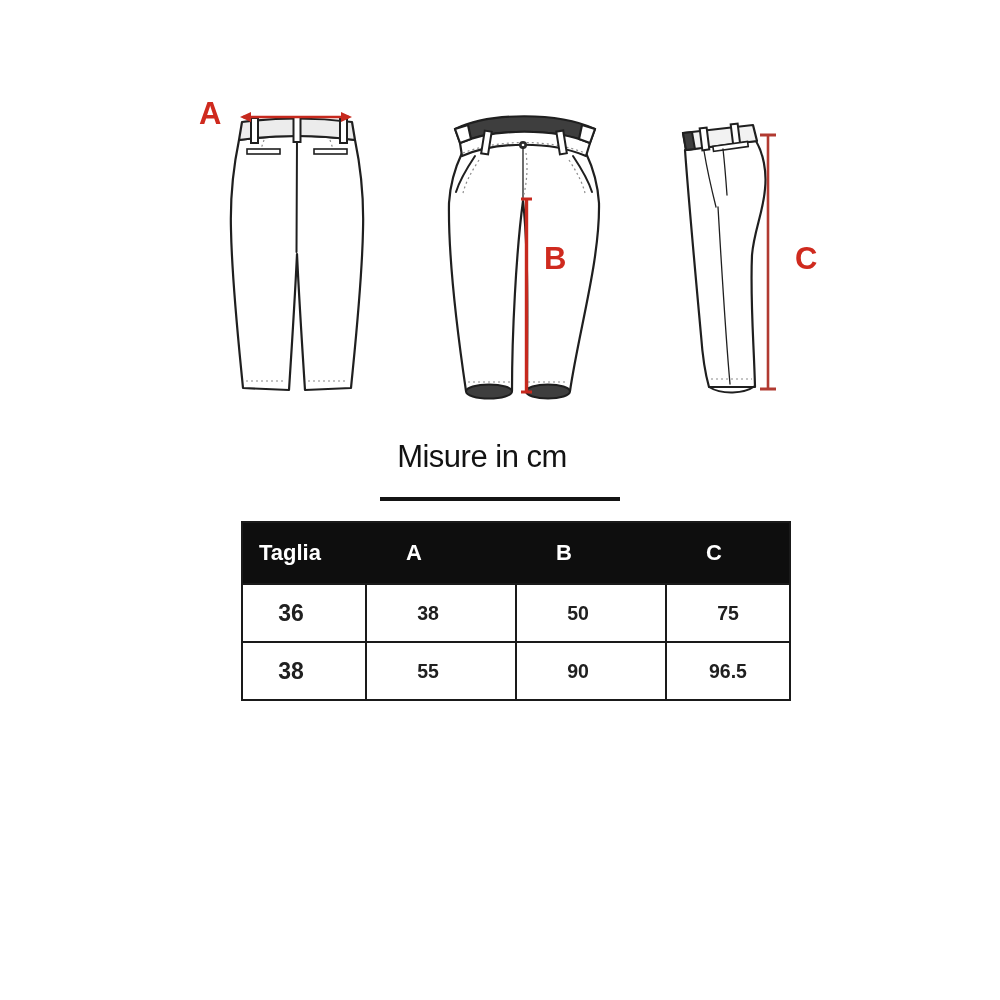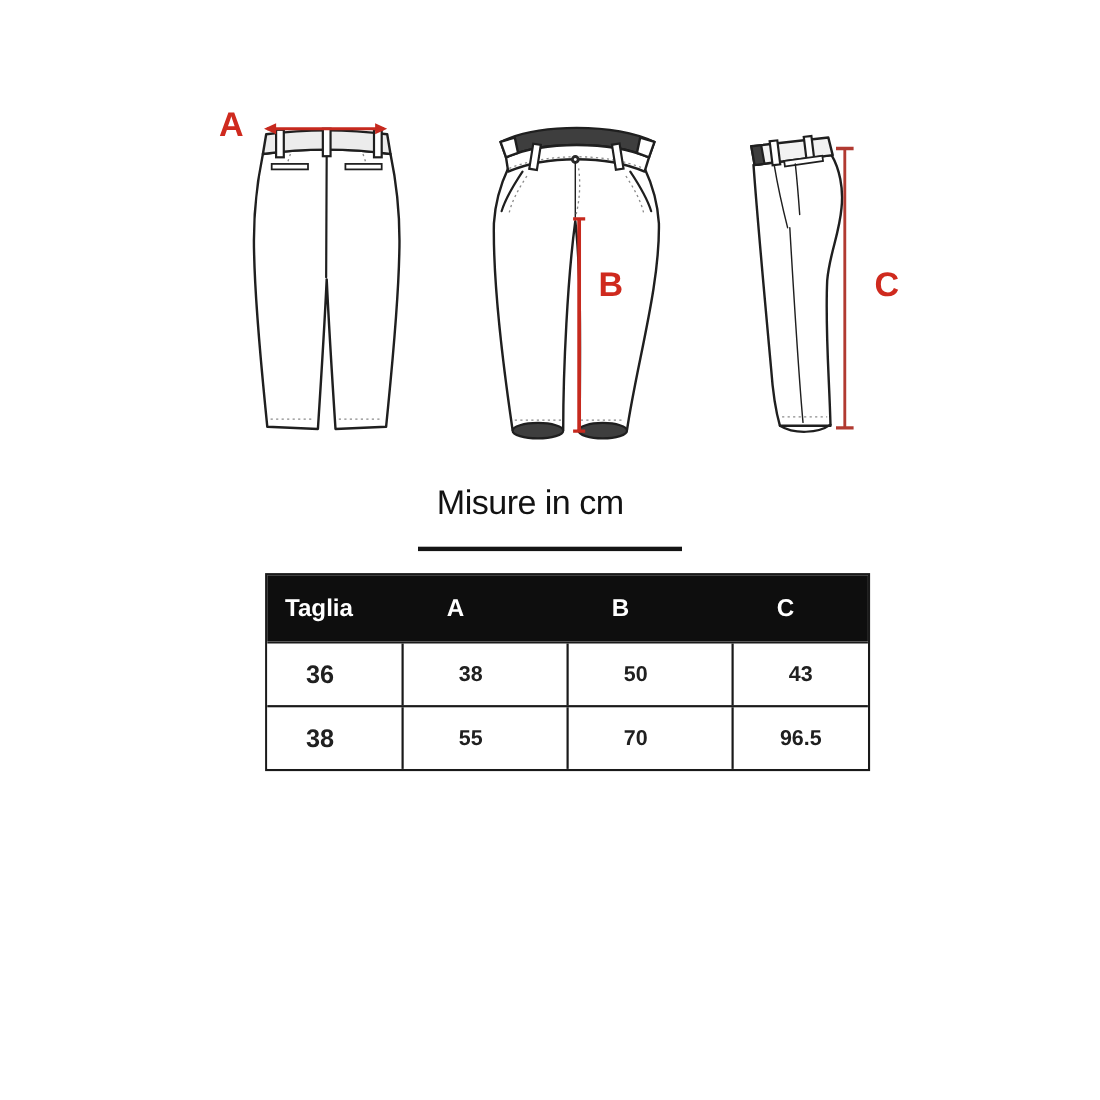--- a/index.html
+++ b/index.html
@@ -165,23 +165,23 @@
     <div class="t-header">
       <div class="th col-taglia">Taglia</div>
       <div class="th col">A</div>
       <div class="th col">B</div>
       <div class="th col">C</div>
     </div>
     <div class="t-row">
       <div class="td col-taglia taglia-val">36</div>
       <div class="td col">38</div>
       <div class="td col">50</div>
-      <div class="td col">43</div>
+      <div class="td col">75</div>
     </div>
     <div class="t-row">
       <div class="td col-taglia taglia-val">38</div>
       <div class="td col">55</div>
-      <div class="td col">70</div>
+      <div class="td col">90</div>
       <div class="td col">96.5</div>
     </div>
   </div>
 
 </div>
 
 </body></html>

